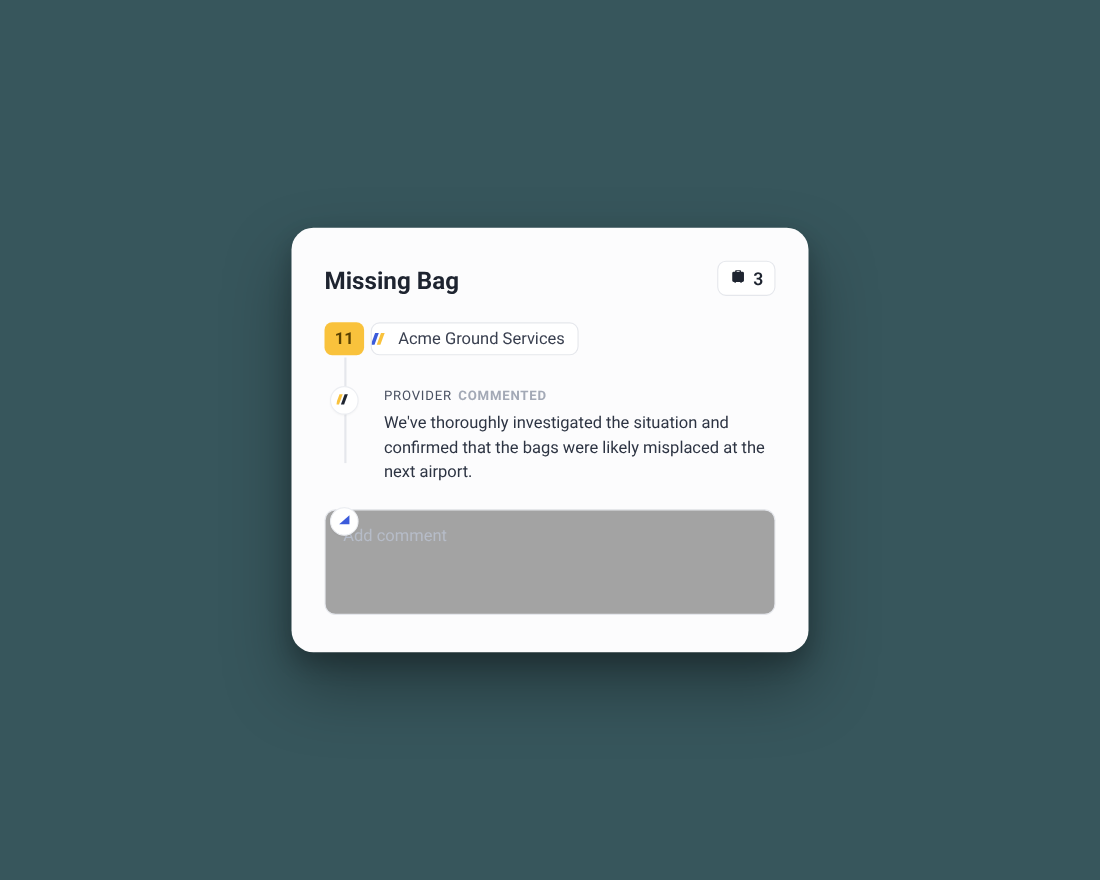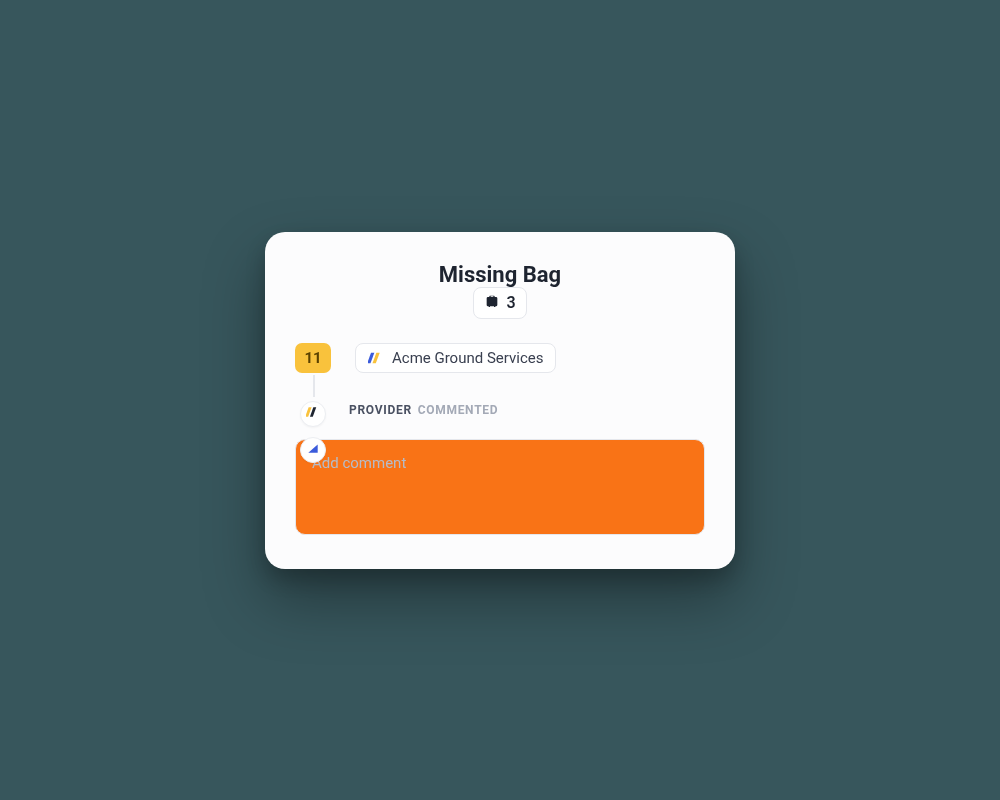--- a/index.html
+++ b/index.html
@@ -14,24 +14,23 @@
   .card {
     width: 470px;
     background: #fcfcfd;
     border-radius: 20px;
     padding: 30px 30px 30px 30px;
     box-shadow: 0 30px 60px rgba(0,0,0,0.35), 0 10px 20px rgba(0,0,0,0.2);
     position: relative;
   }
   .card-header {
     display: flex;
-    align-items: center;
+    align-items: flex-end;
     justify-content: space-between;
     margin-bottom: 24px;
-    flex-direction: column;
   }
   .card-title {
     font-size: 22px;
     font-weight: 700;
     color: #1e2430;
   }
   .bag-count {
     display: flex;
     align-items: center;
     gap: 6px;
@@ -43,21 +42,21 @@
     font-weight: 600;
     color: #1e2430;
   }
   .bag-count svg { width: 16px; height: 16px; }
 
   .thread { position: relative; }
 
   .step-row {
     display: flex;
     align-items: center;
-    gap: 24px;
+    gap: 6px;
   }
   .step-badge {
     width: 36px;
     height: 30px;
     background: #f9c23c;
     color: #5a4100;
     border-radius: 7px;
     display: flex;
     align-items: center;
     justify-content: center;
@@ -65,21 +64,21 @@
     font-size: 15px;
     flex-shrink: 0;
   }
   .provider-chip {
     display: flex;
     align-items: center;
     gap: 8px;
     background: #fff;
     border: 1px solid #e5e7ec;
     border-radius: 8px;
-    padding: 5px 12px 5px 12px;
+    padding: 5px 12px 5px 0;
     font-size: 15px;
     color: #3a4050;
   }
   .provider-chip .chip-icon { width: 16px; height: 16px; display:flex; align-items:center; }
 
   .comments {
     position: relative;
     margin-top: 14px;
     margin-left: 18px;
     padding-left: 36px;
@@ -111,35 +110,35 @@
     align-items: center;
     justify-content: center;
     box-shadow: 0 1px 2px rgba(0,0,0,0.04);
   }
   .comment-avatar svg { width: 14px; height: 14px; }
   .comment-header {
     font-size: 12px;
     letter-spacing: 0.06em;
     margin-bottom: 6px;
   }
-  .author-label { color: #4a5162; font-weight: 700; }
+  .author-label { color: #4a5162; font-weight: 400; }
   .action-label { color: #a3a9b6; font-weight: 700; margin-left: 2px;}
   .comment-body {
     font-size: 15px;
     line-height: 1.5;
     color: #2d3443;
   }
 
   .comment-input-wrap {
     margin-top: 8px;
   }
   .comment-input {
     width: 100%;
     min-height: 96px;
-    background: #f97316;
+    background: #a3a3a3;
     border: 1px solid #e5e7ec;
     border-radius: 10px;
     padding: 14px 16px;
     font-size: 15px;
     font-family: inherit;
     color: #2d3443;
     resize: none;
     outline: none;
   }
   .comment-input::placeholder { color: #b6bcc8; }
@@ -188,20 +187,21 @@
                   <rect x="6" y="4" width="5" height="16" fill="#f9c23c"></rect>
                   <rect x="14" y="4" width="5" height="16" fill="#1e2430"></rect>
                 </g>
               </svg>
           </span>
         </div>
         <div class="comment-header">
           <span class="author-label">PROVIDER</span>
           <span class="action-label">COMMENTED</span>
         </div>
+        <div class="comment-body">We've thoroughly investigated the situation and confirmed that the bags were likely misplaced at the next airport.</div>
       </div>
 
       <div class="comment">
         <div class="comment-avatar">
           <span>
             <svg viewBox="0 0 24 24">
                 <path d="M4 20 L20 20 L20 6 Z" fill="#3b5bdb"></path>
               </svg>
           </span>
         </div>

